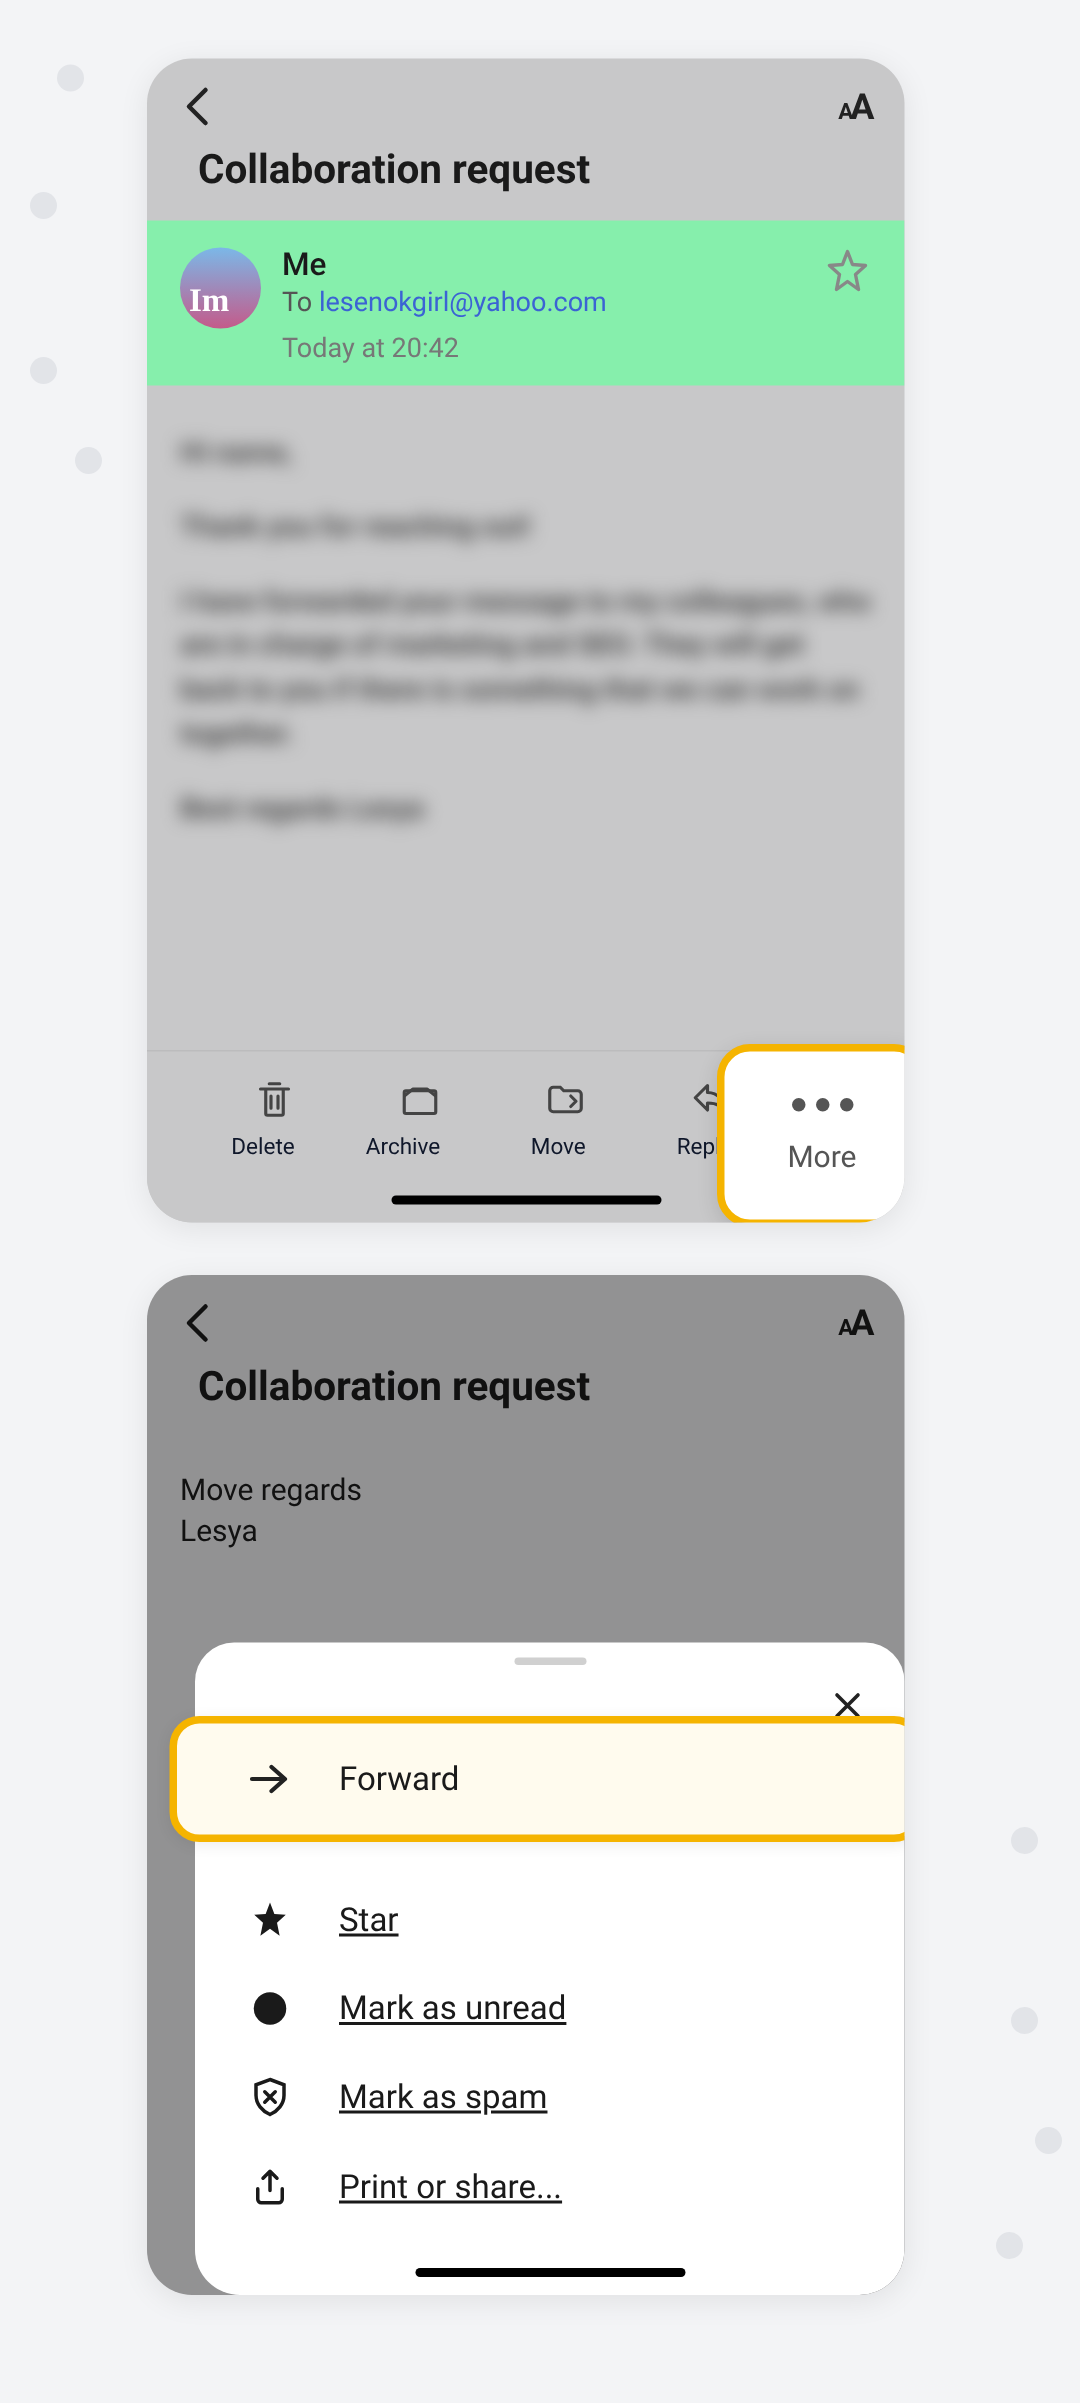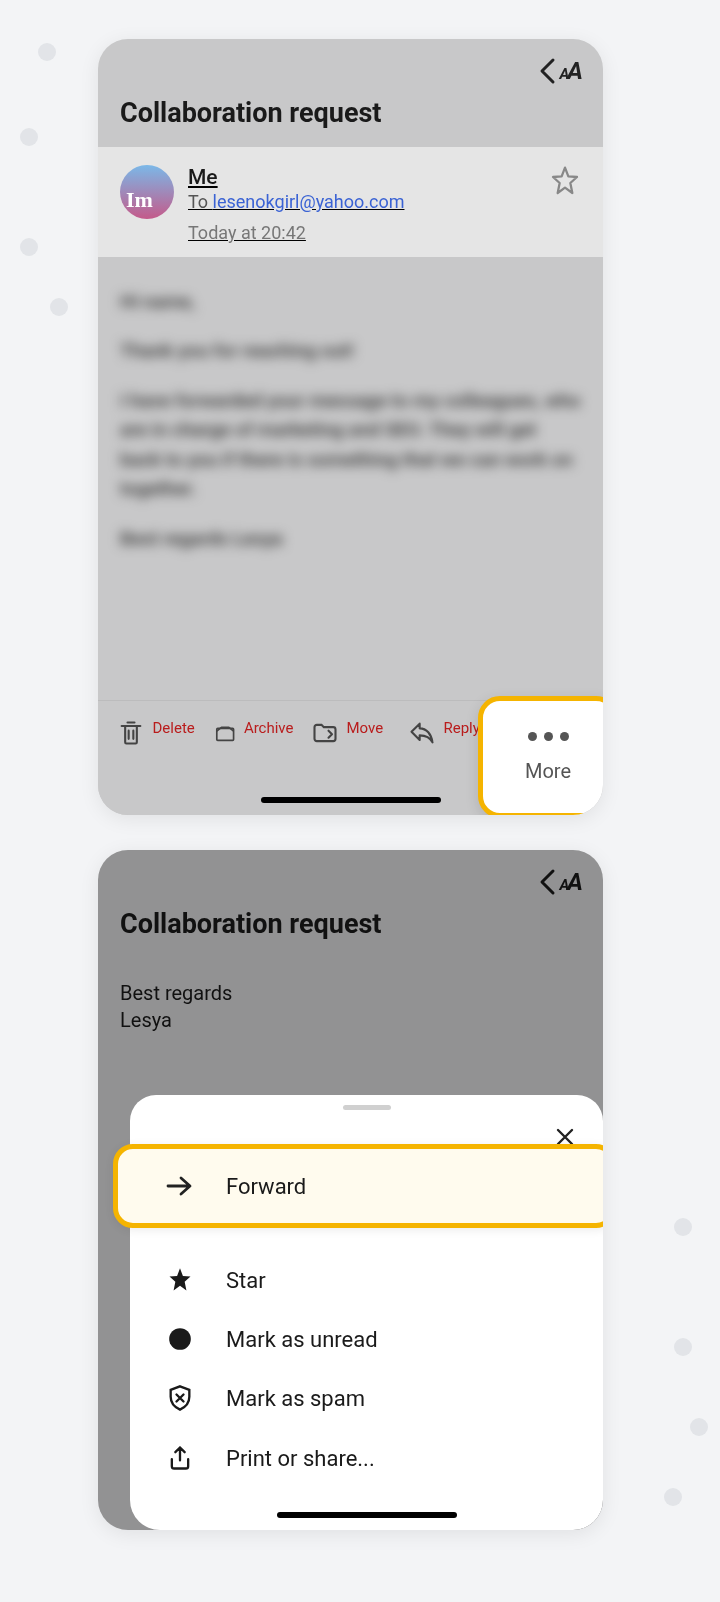--- a/index.html
+++ b/index.html
@@ -7,48 +7,48 @@
       background:#f3f4f6;
       font-family:-apple-system,BlinkMacSystemFont,"Segoe UI",Roboto,sans-serif;
       width:720px; height:1602px; position:relative; overflow:hidden;
     }
     .deco { position:absolute; width:18px; height:18px; background:#e2e4e8; border-radius:50%; }
     .d1{top:43px;left:38px;} .d2{top:128px;left:20px;} .d3{top:238px;left:20px;} .d4{top:298px;left:50px;}
     .d5{top:1218px;right:28px;} .d6{top:1338px;right:28px;} .d7{top:1418px;right:12px;} .d8{top:1488px;right:38px;}
     .phone { position:absolute; left:98px; width:505px; border-radius:30px; overflow:hidden; box-shadow:0 4px 20px rgba(0,0,0,.08); }
     .p1 { top:39px; height:776px; background:#c8c8c9; }
     .p2 { top:850px; height:680px; background:#929293; }
-    .topbar { display:flex; align-items:center; justify-content:flex-end; padding:18px 22px 8px;font-style:italic; }
-    .subject { font-size:27px; font-weight:700; padding:4px 22px 18px; color:#1a1a1a; }
+    .topbar { display:flex; align-items:center; justify-content:space-between; padding:18px 22px 8px; }
+    .subject { font-size:27px; font-weight:700; padding:4px 34px 18px; color:#1a1a1a; }
     .p2 .subject { color:#111; }
-    .msg { background:#e5e5e5; padding:18px 22px 14px;text-decoration:underline; }
+    .msg { background:#86efac; padding:18px 22px 14px; }
     .msgrow { display:flex; gap:14px; align-items:flex-start; }
     .avatar { width:54px; height:54px; border-radius:50%; background:linear-gradient(180deg,#7bb8e8 0%,#c45a8a 100%); position:relative; overflow:hidden; flex-shrink:0; }
     .avatar::after { content:"Im"; position:absolute; bottom:6px; left:6px; color:#fff; font-weight:700; font-size:22px; font-family:serif; }
     .from { font-size:21px; font-weight:500; color:#1a1a1a; margin-bottom:2px; }
     .to { font-size:18px; color:#555; margin-bottom:10px; }
     .to .email { color:#3b63d4; }
     .date { font-size:18px; color:#777; }
     .meta { flex:1; }
     .star { color:#888; }
     .body { padding:30px 22px 40px; color:#444; filter:blur(6px); user-select:none; line-height:1.55; }
     .body p { margin-bottom:20px; font-size:19px; font-weight:600; color:#3a3a3a; }
     .toolbar { position:absolute; bottom:0; left:0; right:0; height:115px; display:flex; justify-content:space-around; align-items:flex-start; padding:18px 10px 0; background:#c8c8c9; border-top:1px solid rgba(0,0,0,.06); }
-    .tbtn { display:flex; flex-direction:row; align-items:flex-start; gap:8px; color:#b91c1c; font-size:15px; width:80px; }
+    .tbtn { display:flex; flex-direction:column; align-items:flex-end; gap:8px; color:#0f172a; font-size:15px; width:80px; }
     .homebar { position:absolute; bottom:12px; left:50%; transform:translateX(-50%); width:180px; height:6px; background:#000; border-radius:4px; }
     .highlight-more { position:absolute; right:-15px; bottom:-3px; width:140px; height:122px; border:5px solid #f5b400; border-radius:22px; background:#fff; display:flex; flex-direction:column; align-items:center; justify-content:center; gap:18px; box-shadow:0 4px 14px rgba(0,0,0,.12);margin-top:46px; }
     .highlight-more .dots { display:flex; gap:7px; }
     .highlight-more .dots span { width:9px; height:9px; background:#555; border-radius:50%; }
     .highlight-more .lab { font-size:20px; color:#555; }
     .snippet { padding:22px 22px 14px; font-size:20px; color:#111; line-height:1.35; }
     .sheet { position:absolute; bottom:0; left:0; right:0; height:435px; background:#fff; border-radius:26px 26px 30px 30px;margin-left:32px; }
     .grab { width:48px; height:5px; background:#d0d0d0; border-radius:3px; margin:10px auto 0; }
     .close { position:absolute; top:30px; right:26px; font-size:28px; font-weight:500; color:#222; line-height:1; }
     .menu { padding:72px 0 0; }
-    .mitem { display:flex; align-items:center; gap:30px; padding:16px 34px; font-size:22px; color:#1a1a1a; }
+    .mitem { display:flex; align-items:center; gap:30px; padding:16px 34px; font-size:22px; color:#1a1a1a;text-decoration:underline; }
     .mitem .ico { width:32px; display:flex; justify-content:center; }
     .hi-fwd { position:absolute; top:49px; left:-17px; right:-13px; height:84px; border:5px solid #f5b400; border-radius:20px; background:#fffbee; display:flex; align-items:center; gap:30px; padding:0 48px; box-shadow:0 2px 10px rgba(0,0,0,.08); }
     .hi-fwd .lab { font-size:22px; color:#1a1a1a; }
     svg { display:block; }
   </style>
 </head>
 <body>
 
 <div class="deco d1"></div>
 <div class="deco d2"></div>
@@ -140,21 +140,21 @@
       <svg width="24" height="28" viewBox="0 0 24 28" fill="none">
           <path d="M17 3 L6 14 L17 25" stroke="#111" stroke-width="3" stroke-linecap="round" stroke-linejoin="round"></path>
         </svg>
     </div>
     <div style="font-weight:700;color:#111;letter-spacing:-2px;">
       <span style="font-size:15px;">A</span><span style="font-size:24px;">A</span>
     </div>
   </div>
   <div class="subject">Collaboration request</div>
   <div class="snippet">
-    <div>Best regards</div>
+    <div>Move regards</div>
     <div>Lesya</div>
   </div>
 
   <div class="sheet">
     <div class="grab"></div>
     <div class="close">
       <svg width="24" height="24" viewBox="0 0 24 24">
           <path d="M5 5l14 14M19 5L5 19" stroke="#222" stroke-width="2.4" stroke-linecap="round"></path>
         </svg>
     </div>

